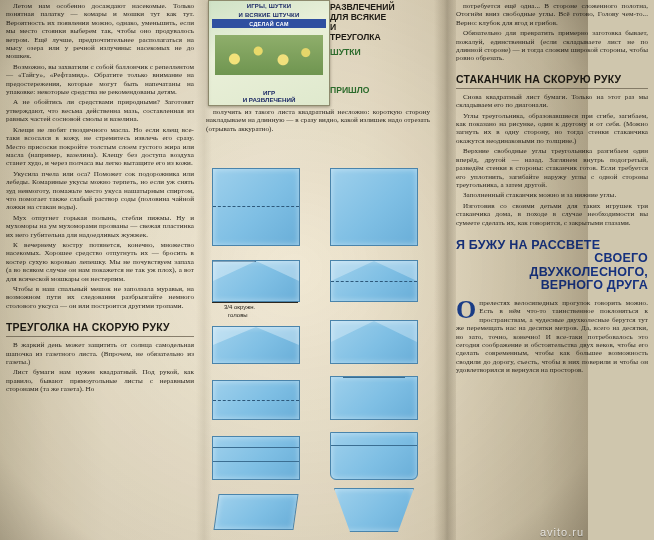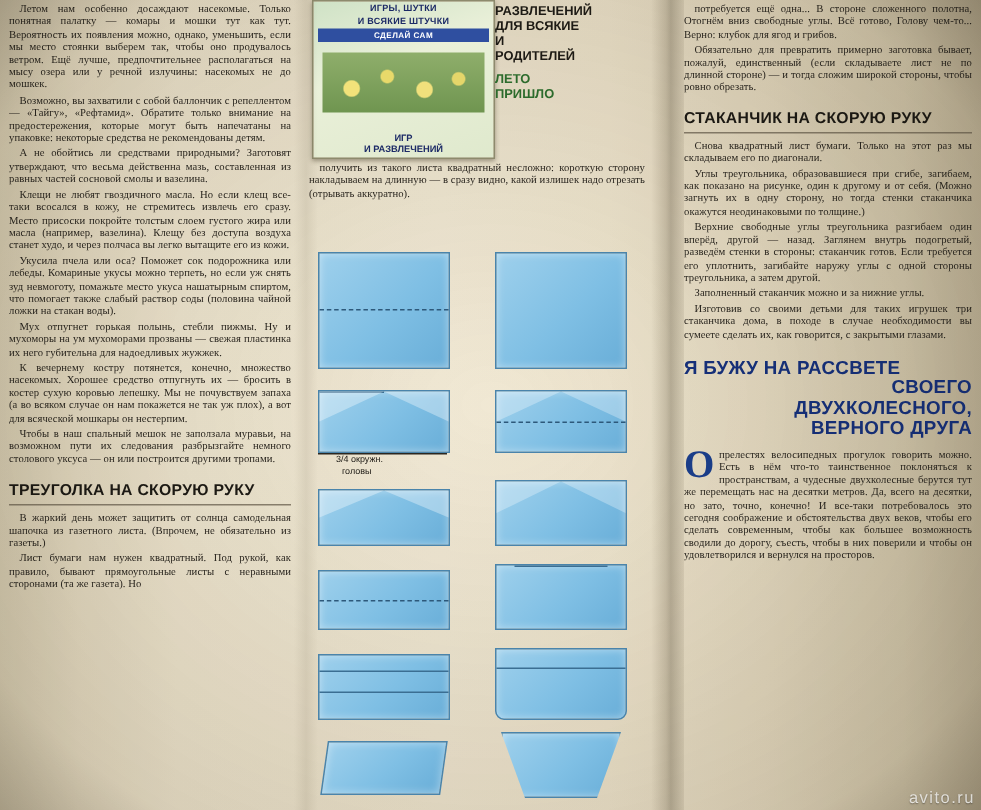--- a/index.html
+++ b/index.html
@@ -2,21 +2,21 @@
 <html><head>
 <meta charset="utf-8">
 <style>
   html,body{margin:0;padding:0;}
   body{
     width:654px;height:540px;overflow:hidden;
     background:#cfc6ad;
     font-family:"Liberation Serif", serif;
   }
   .page{
-    position:relative;width:654px;height:540px;
+    position:relative;width:588px;height:540px;
     background:linear-gradient(90deg,#d6cdb4 0%,#e6ddc6 8%,#efe7d2 18%,#f1e9d5 45%,#efe6d0 62%,#e4dac2 78%,#d2c8ae 92%,#bdb298 100%);
   }
   
   .page:after{
     content:"";position:absolute;inset:0;pointer-events:none;
     background:
       radial-gradient(ellipse at 50% 50%, rgba(255,255,255,0.06) 0%, rgba(120,105,75,0.18) 85%, rgba(80,68,45,0.33) 100%);
     mix-blend-mode:multiply;
   }
   
@@ -83,21 +83,21 @@
     position:absolute;left:0;right:0;bottom:2px;text-align:center;
     font-family:"Liberation Sans", sans-serif;font-size:6.2px;font-weight:bold;
     color:#1c2a66;line-height:7px;
   }
   .cover-caption{
     position:absolute;left:330px;top:2px;width:100px;
     font-family:"Liberation Sans", sans-serif;font-weight:bold;
     font-size:8.6px;line-height:10px;color:#1d1a14;text-align:left;
     z-index:4;
   }
-  .cover-caption .green{color:#2c6b2c;}
+  .cover-caption .green{color:#2c6b2c;margin-top:28px;}
 
   
   #diagram{
     position:absolute;left:206px;top:168px;width:228px;height:366px;z-index:3;
   }
   .dcell{position:absolute;}
   .sq{
     background:linear-gradient(135deg,#9ed0ec 0%,#7fbfe4 55%,#69aed8 100%);
     border:1px solid #4a84ab;
     box-shadow:inset 0 0 6px rgba(255,255,255,.45);
@@ -160,22 +160,22 @@
     <div class="cbottom">
       <div>ИГР</div>
       <div>И РАЗВЛЕЧЕНИЙ</div>
     </div>
   </div>
 
   <div class="cover-caption">
     <div>РАЗВЛЕЧЕНИЙ</div>
     <div>ДЛЯ ВСЯКИЕ</div>
     <div>И</div>
-    <div>РОДИТЕЛЕЙ</div>
-    <div class="green" style="margin-top:5px">ЛЕТО</div>
+    <div>ТРЕУГОЛКА</div>
+    <div class="green" style="margin-top:5px">ШУТКИ</div>
     <div class="green">ПРИШЛО</div>
   </div>
 
   <div class="col" id="col-mid">
     <div class="txt">
       <p>получить из такого листа квадратный несложно: короткую сторону накладываем на длинную — в сразу видно, какой излишек надо отрезать (отрывать аккуратно).</p>
     </div>
   </div>
 
   <div id="diagram">

